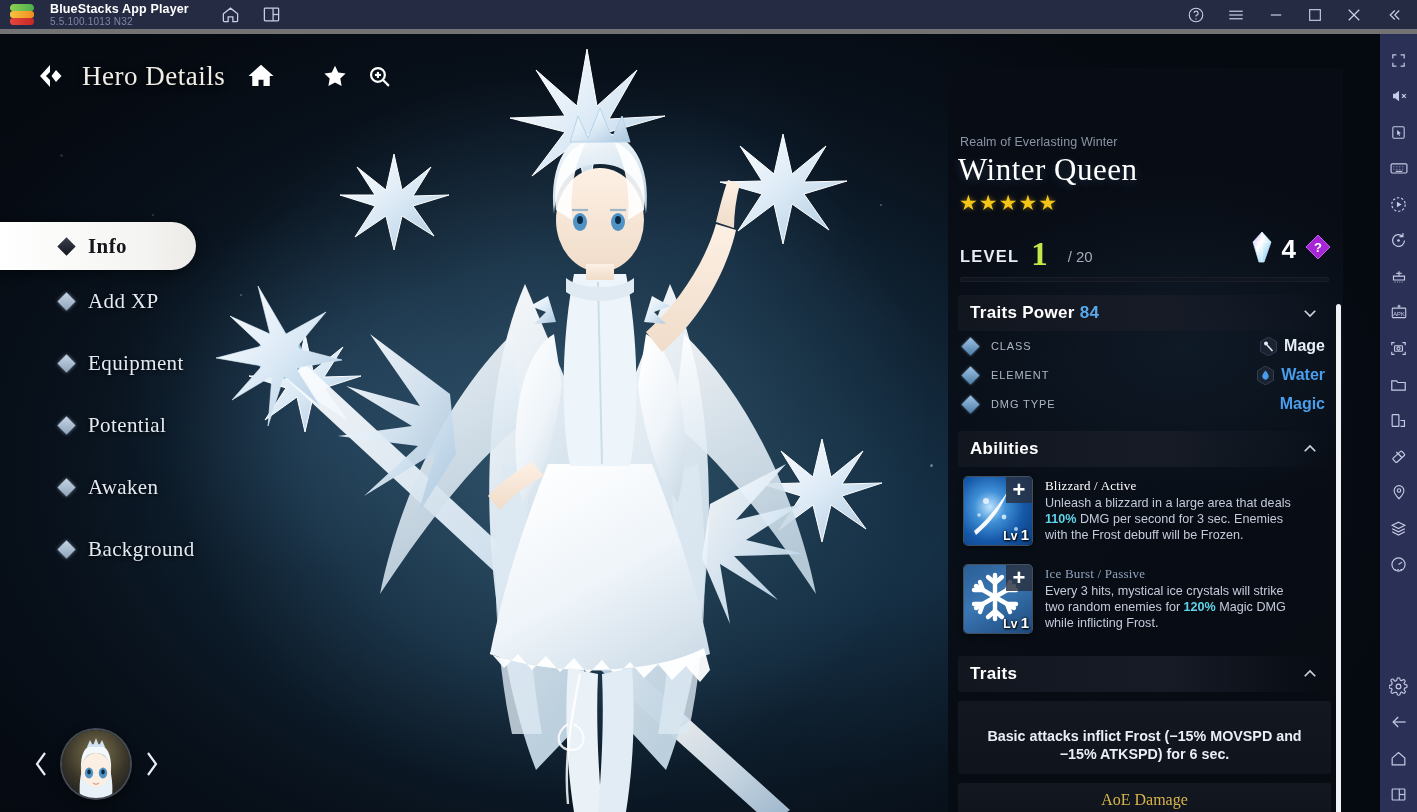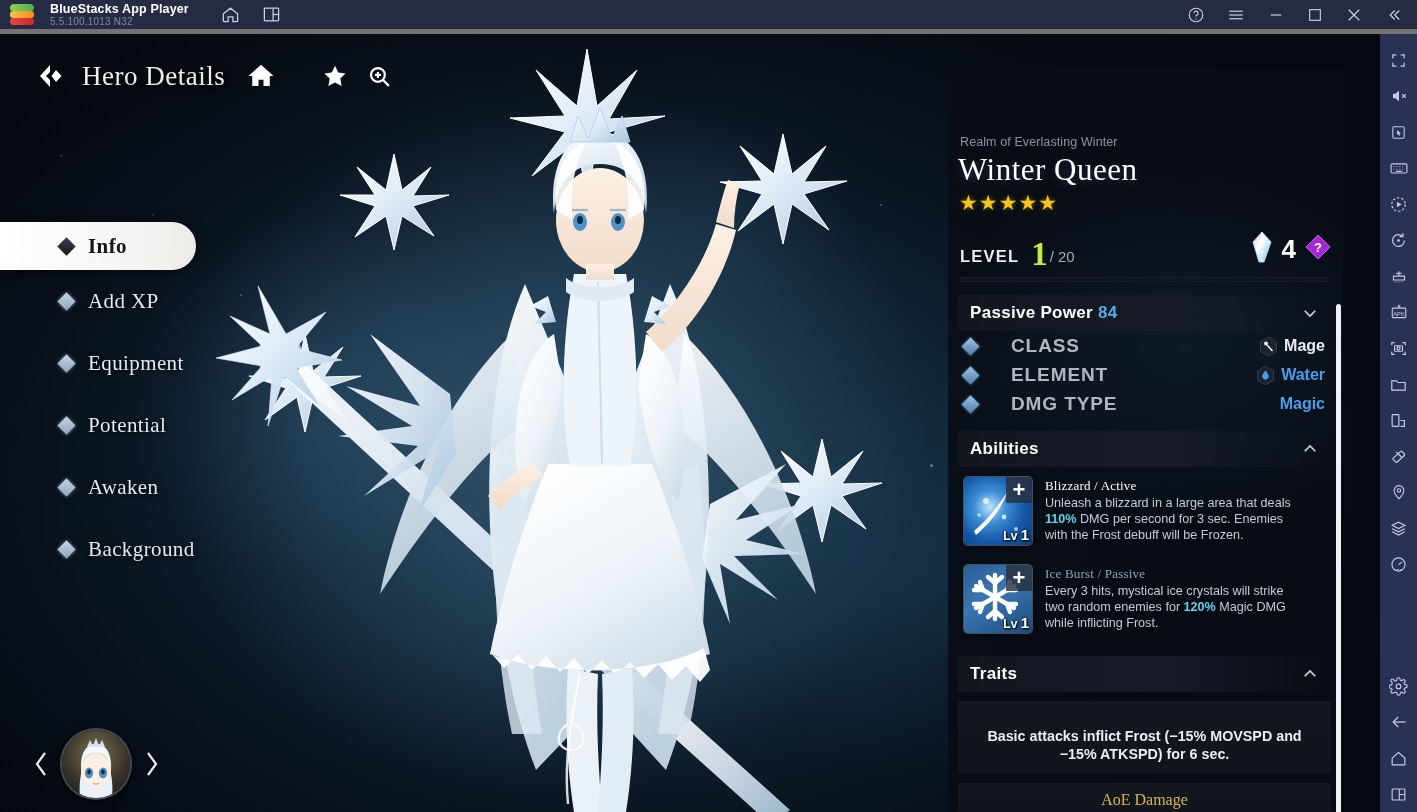--- a/index.html
+++ b/index.html
@@ -143,39 +143,39 @@
     font-size: 31px; margin: 3px 0 0 0px; letter-spacing: .5px;
     text-shadow: 0 2px 10px rgba(120,170,220,.28);
   }
   .hero-stars { margin: 4px 0 0 1px; display: flex; gap: 1px; }
   .hero-stars .st { color: #f5c518; font-size: 21px; line-height: 1;
     text-shadow: 0 0 5px rgba(245,197,24,.45); }
 
   .level-row { display: flex; align-items: flex-end; margin: 18px 0 0 2px; position: relative; }
   .lvl-label { color: #e8ecf4; font-size: 16.5px; font-weight: bold; letter-spacing: 1.2px; padding-bottom: 2px; }
   .lvl-cur { color: #c3e84a; font-family: "Liberation Serif", serif; font-size: 33px; line-height: .85; margin-left: 12px; font-weight: bold; }
-  .lvl-max { color: #a4abbb; font-size: 15px; margin-left: 2px; padding-bottom: 3px; }
+  .lvl-max { color: #a4abbb; font-size: 15px; margin-left: 20px; padding-bottom: 3px; }
   .lvl-right { margin-left: auto; display: flex; align-items: center; gap: 9px; padding-bottom: 1px; }
   .gem-count { color: #ffffff; font-size: 26px; font-weight: bold; }
   .lvl-bar { height: 5px; background: #11151f; border-radius: 2px; margin: 9px 2px 0 2px; box-shadow: inset 0 0 0 1px rgba(255,255,255,.04); }
 
   .sect-head {
     height: 36px; display: flex; align-items: center; justify-content: space-between;
     padding: 0 12px 0 12px; margin-top: 13px; cursor: pointer;
     background: linear-gradient(90deg, #12161f 0%, #161b26 55%, rgba(17,21,30,0) 100%);
     border-radius: 3px;
   }
   .sect-head .sh-t { color: #ffffff; font-size: 17px; font-weight: bold; letter-spacing: .3px; }
   .sect-head .sh-t .cp-val { color: #5aa8e8; }
   .sect-head .chev-ic { color: #c9d3e2; display: flex; }
 
   .stat-row { display: flex; align-items: center; height: 28px; padding: 0 6px 0 6px; margin-top: 1px; }
   .stat-row .sdia { width: 13px; height: 13px; transform: rotate(45deg); margin-right: 14px; flex: none;
     background: linear-gradient(135deg,#9fc4e4,#4b7ba5); box-shadow: 0 0 3px rgba(140,190,235,.5); }
-  .stat-row .skey { color: #aeb6c6; font-size: 19px; font-weight: bold; letter-spacing: .9px; margin-left: 20px; }
+  .stat-row .skey { color: #aeb6c6; font-size: 11px; font-weight: normal; letter-spacing: .9px; }
   .stat-row .sval { margin-left: auto; display: flex; align-items: center; gap: 7px; }
   .stat-row .sval .vt { font-size: 16px; font-weight: bold; color: #e9eef6; }
   .stat-row .sval .vt.blue { color: #4a9dea; }
   .hexbadge { width: 18px; height: 20px; display: flex; align-items: center; justify-content: center; }
 
   .ability {
     display: flex; gap: 13px; padding: 10px 8px 10px 6px;
   }
   .ab-icon {
     width: 68px; height: 68px; flex: none; position: relative; border-radius: 4px;
@@ -678,21 +678,21 @@
               <path d="M13 1 L25 13 L13 25 L1 13 Z" fill="#a626d6" stroke="#c45cf0" stroke-width="1"></path>
               <text x="13" y="18" text-anchor="middle" font-size="13" font-weight="bold" fill="#ffffff" font-family="Liberation Sans, sans-serif">?</text>
             </svg>
           </span>
         </span>
       </div>
       <div class="lvl-bar"></div>
 
       <div class="sect-head">
         <span class="sh-t">
-          <span>Passive Power</span>
+          <span>Traits Power</span>
           <span class="cp-val">84</span>
         </span>
         <span class="chev-ic">
           <svg width="18" height="18" viewBox="0 0 24 24" fill="none" stroke="currentColor" stroke-width="2.3">
               <polyline points="5,9 12,16 19,9"></polyline>
             </svg>
         </span>
       </div>
 
       <div class="stat-row">

